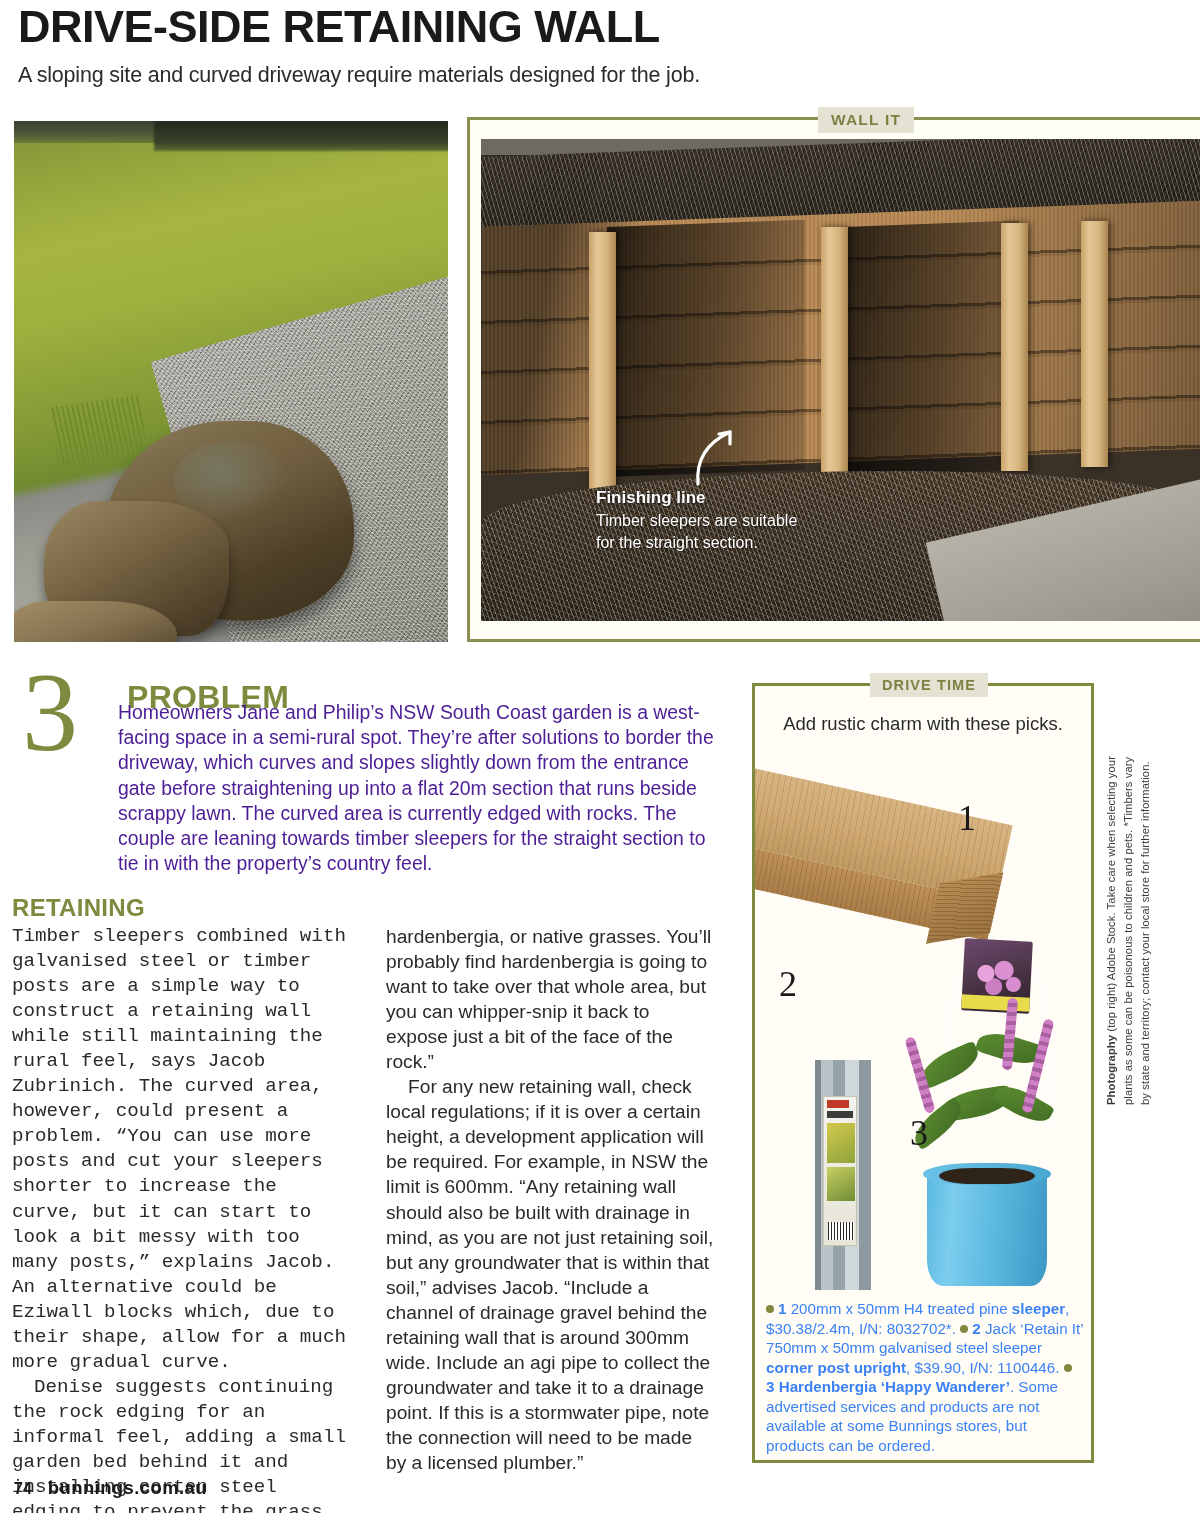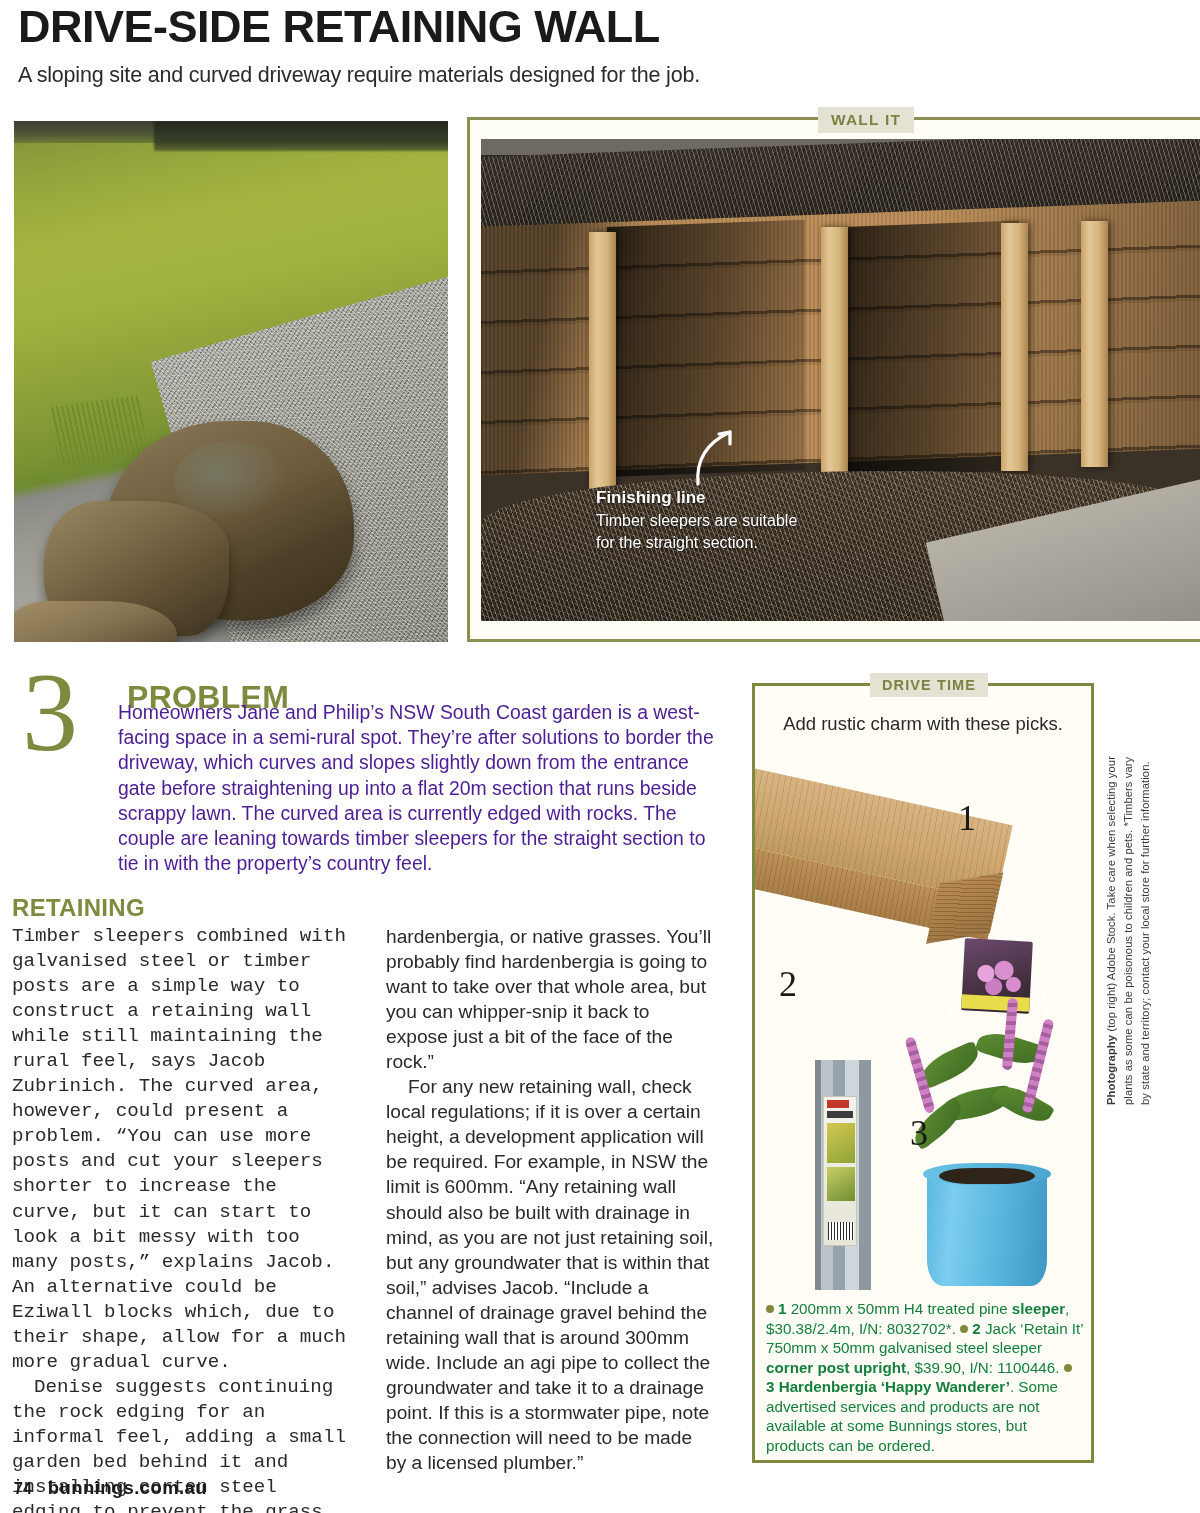--- a/index.html
+++ b/index.html
@@ -293,21 +293,21 @@
   .prod-num {
     position:absolute; font-family:"Liberation Serif", serif;
     font-size:36px; color:#1a1a1a; font-weight:400;
   }
   #prod-num-1 { left:958px; top:797px; }
   #prod-num-2 { left:779px; top:963px; }
   #prod-num-3 { left:910px; top:1112px; }
 
   #product-list {
     position:absolute; left:766px; top:1299px; width:318px;
-    font-size:15.2px; line-height:1.285; color:#15803d;
+    font-size:15.2px; line-height:1.285; color:#3b82f6;
   }
   #product-list b { font-weight:800; }
   .dot {
     display:inline-block; width:8px; height:8px; border-radius:50%;
     background:#7f8a3f; vertical-align:middle; margin:0 4px 2px 0;
   }
 
   
   #photo-credit {
     position:absolute; left:1103px; top:1105px;

